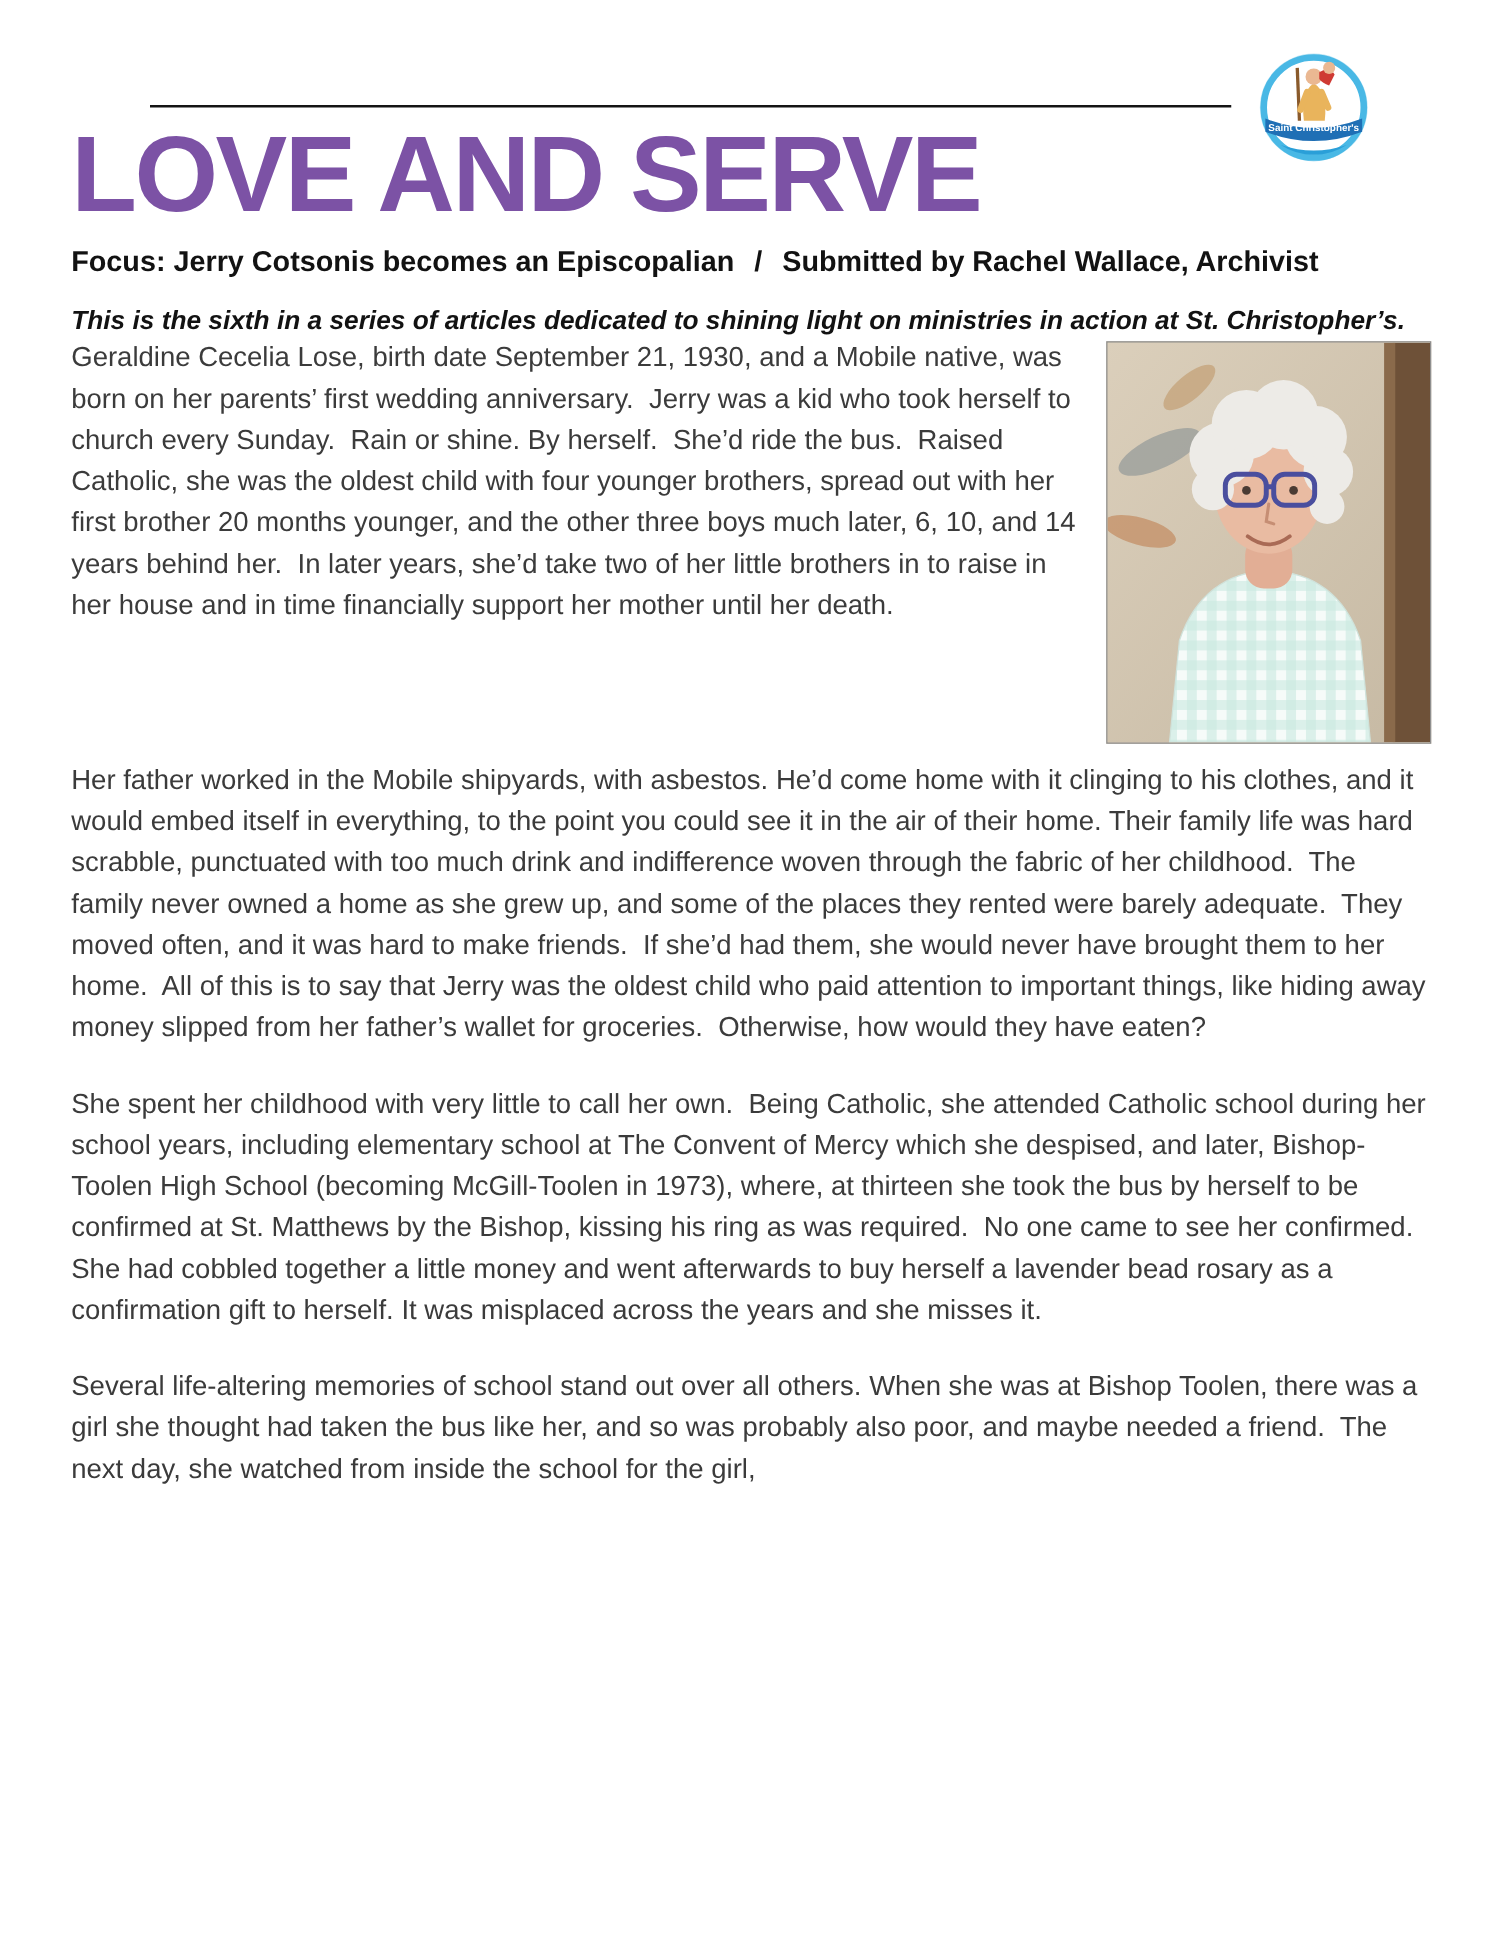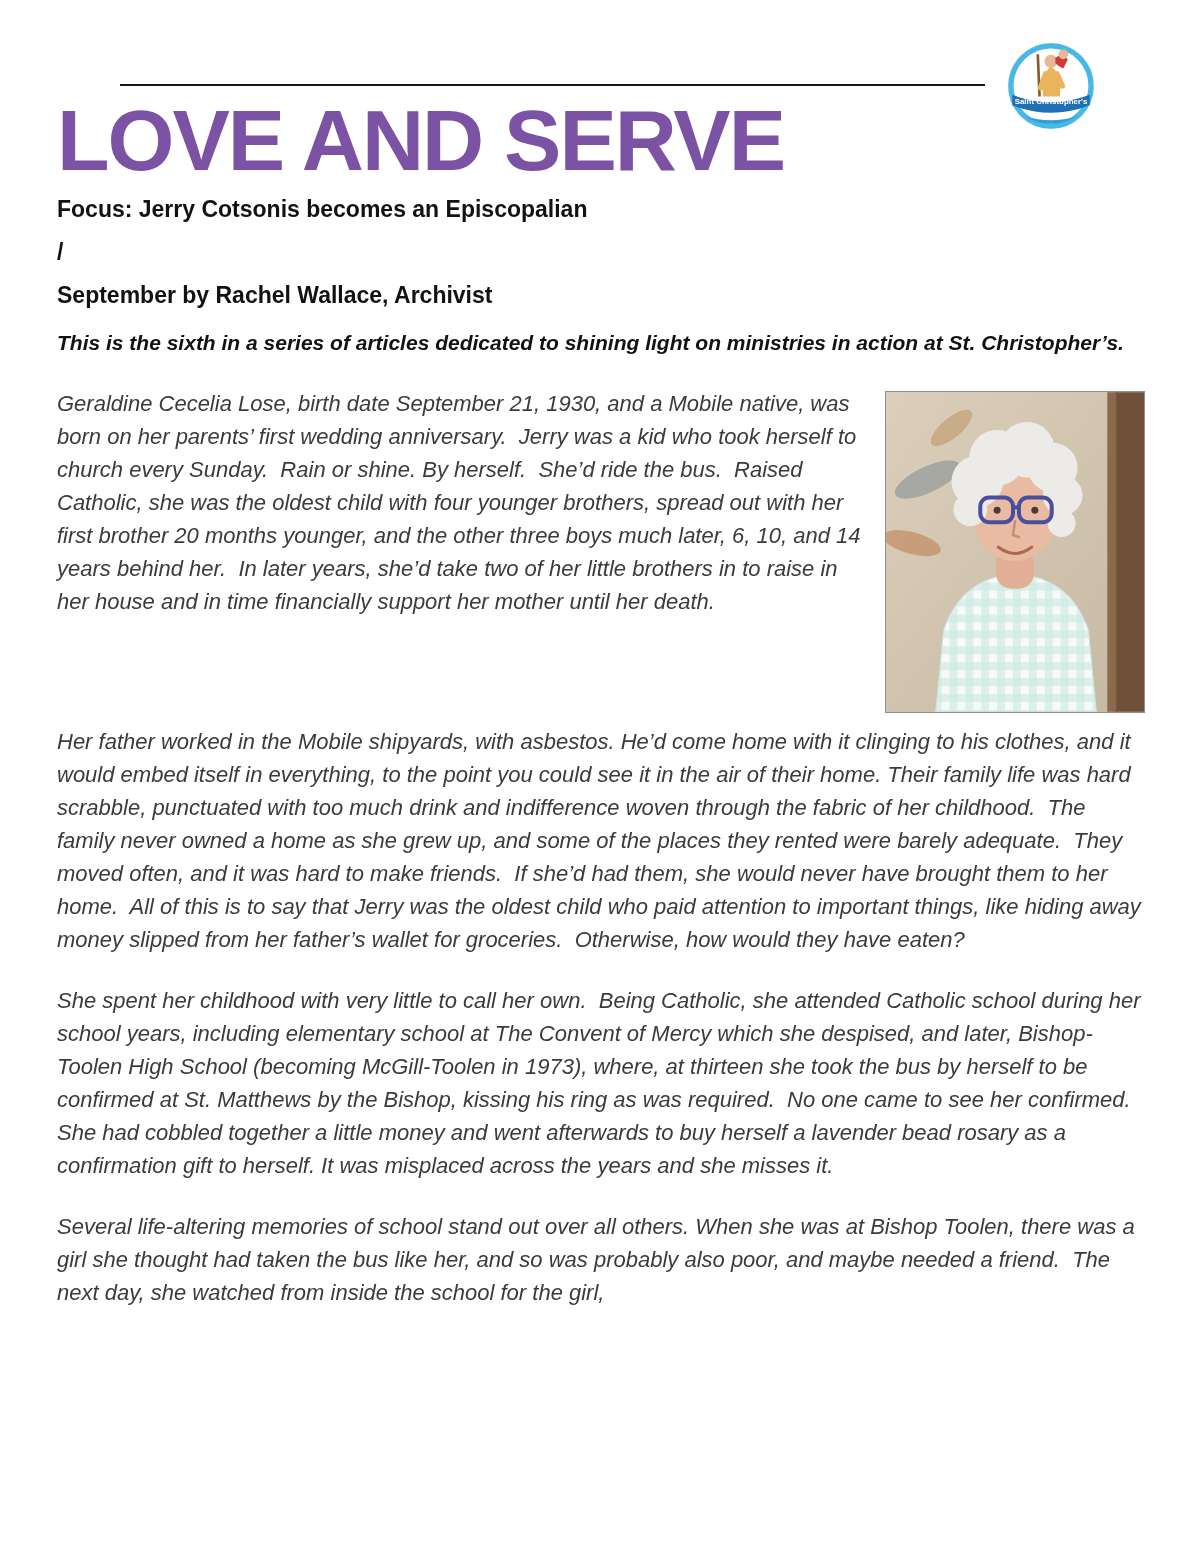--- a/index.html
+++ b/index.html
@@ -55,35 +55,32 @@
     color: #7c52a5;
   }
   .focus-line {
     display: flex;
     align-items: baseline;
     gap: 16px;
     font-size: 23px;
     font-weight: bold;
     color: #121212;
     margin: 0;
-    flex-direction: column;
   }
   .subtitle {
     margin: 22px 0 0 0;
     font-size: 21px;
     font-weight: bold;
     font-style: italic;
     color: #121212;
   }
   .article {
-    margin-top: 32px;
     font-size: 22px;
     line-height: 1.5;
     color: #3b3b3b;
-    font-style: italic;
   }
   .article p {
     margin: 0 0 28px 0;
     white-space: pre-wrap;
   }
   .para-with-photo {
     min-height: 330px;
     margin-bottom: 2px;
   }
   .para-with-photo::after {
@@ -124,21 +121,21 @@
         <path d="M20 84 Q50 94 80 84 Q66 93 50 93 Q34 93 20 84 Z" fill="#2a9fd8"></path>
       </svg>
     </div>
   </div>
 
   <h1 class="title">LOVE AND SERVE</h1>
 
   <p class="focus-line">
     <span>Focus: Jerry Cotsonis becomes an Episcopalian</span>
     <span>/</span>
-    <span>September by Rachel Wallace, Archivist</span>
+    <span>Submitted by Rachel Wallace, Archivist</span>
   </p>
 
   <p class="subtitle">This is the sixth in a series of articles dedicated to shining light on ministries in action at St. Christopher’s.</p>
 
   <div class="article">
 
     <div class="para-with-photo">
       <figure class="photo-frame" style="margin-top:4px;">
         <svg viewBox="0 0 260 322" width="258" height="320" aria-hidden="true">
           <defs>

